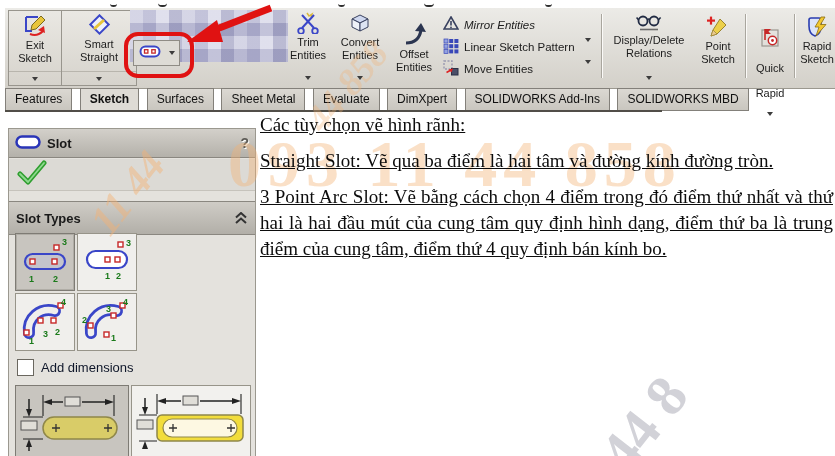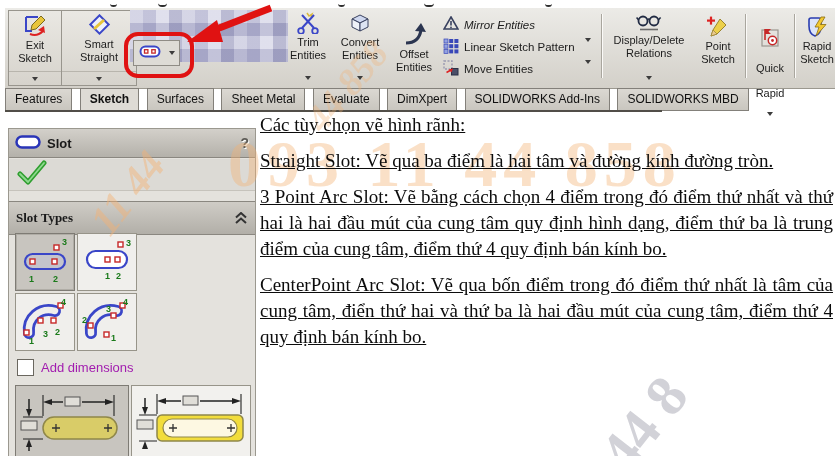--- a/index.html
+++ b/index.html
@@ -48,26 +48,26 @@
   .panel{position:absolute;left:8px;top:128px;width:246px;height:328px;background:#e4e2dd;
          border:1px solid #9b988f;overflow:hidden;}
   .panel-hd{position:absolute;left:0;top:0;width:100%;height:29px;box-sizing:border-box;
             background:linear-gradient(#d3d0ca,#b4b1aa);border-bottom:1px solid #8a8780;
             display:flex;align-items:center;gap:6px;padding:0 6px;font-size:13px;font-weight:bold;color:#1a1a1a;}
   .help-q{margin-left:auto;font-size:14px;font-weight:bold;color:#5d5b56;text-shadow:1px 1px 0 #fdfdfb;cursor:default;}
   .check-row{position:absolute;left:0;top:30px;width:100%;height:32px;background:#dcdad5;
              border-bottom:1px solid #c6c3bc;display:flex;align-items:center;padding-left:8px;box-sizing:border-box;}
   .group-hd{position:absolute;left:0;top:72px;width:100%;height:34px;box-sizing:border-box;
             background:linear-gradient(#cfccc6,#b2afa8);border-top:1px solid #8a8780;border-bottom:1px solid #8a8780;
-            display:flex;align-items:center;padding:0 7px;font-size:13px;font-weight:bold;color:#1a1a1a;font-family:Liberation Serif, serif;}
+            display:flex;align-items:center;padding:0 7px;font-size:13px;font-weight:bold;color:#1a1a1a;}
   .group-hd svg{margin-left:auto;}
   .slot-type-btn{position:absolute;width:58px;height:56px;border:1px solid #979489;background:#f0efec;
                  display:flex;align-items:center;justify-content:center;}
   .slot-type-btn.selected{background:#c8c5bf;border-color:#7e7b74;box-shadow:inset 0 0 0 1px #b0ada6;}
-  .adddim{position:absolute;left:8px;top:230px;display:flex;align-items:center;gap:7px;font-size:13px;color:#a21caf;}
+  .adddim{position:absolute;left:8px;top:230px;display:flex;align-items:center;gap:7px;font-size:13px;color:#0f172a;}
   .cbx{width:15px;height:15px;background:#fff;border:1px solid #6a675f;}
   .dim-tile{position:absolute;width:112px;height:70px;border:1px solid #979489;background:#f2f1ee;
             display:flex;align-items:center;justify-content:center;}
   .dim-tile.selected{background:#c8c5bf;border-color:#7e7b74;}
 
   
   .textcol{position:absolute;left:260px;top:112px;width:573px;z-index:6;
            font-family:"Liberation Serif",serif;font-size:19px;line-height:26px;color:#0c0c0c;}
   .textcol p{margin:0 0 10px 0;text-align:justify;text-decoration:underline;}
 
@@ -443,16 +443,15 @@
         <line x1="4" y1="25" x2="22" y2="25" stroke="#222" stroke-width="1"></line>
         <line x1="4" y1="51" x2="22" y2="51" stroke="#222" stroke-width="1"></line>
       </svg>
     </div>
   </div>
 
   <div class="textcol">
     <p>Các tùy chọn vẽ hình rãnh:</p>
     <p>Straight Slot: Vẽ qua ba điểm là hai tâm và đường kính đường tròn.</p>
     <p>3 Point Arc Slot: Vẽ bằng cách chọn 4 điểm trong đó điểm thứ nhất và thứ hai là hai đầu mút của cung tâm quy định hình dạng, điểm thứ ba là trung điểm của cung tâm, điểm thứ 4 quy định bán kính bo.</p>
-    <p>CenterPoint Arc Slot: Vẽ qua bốn điểm trong đó điểm thứ nhất là tâm của cung tâm, điển thứ hai và thứ ba là hai đầu mút của cung tâm, điểm thứ 4 quy định bán kính bo.</p>
   </div>
 
 </div>
 
 </body></html>

